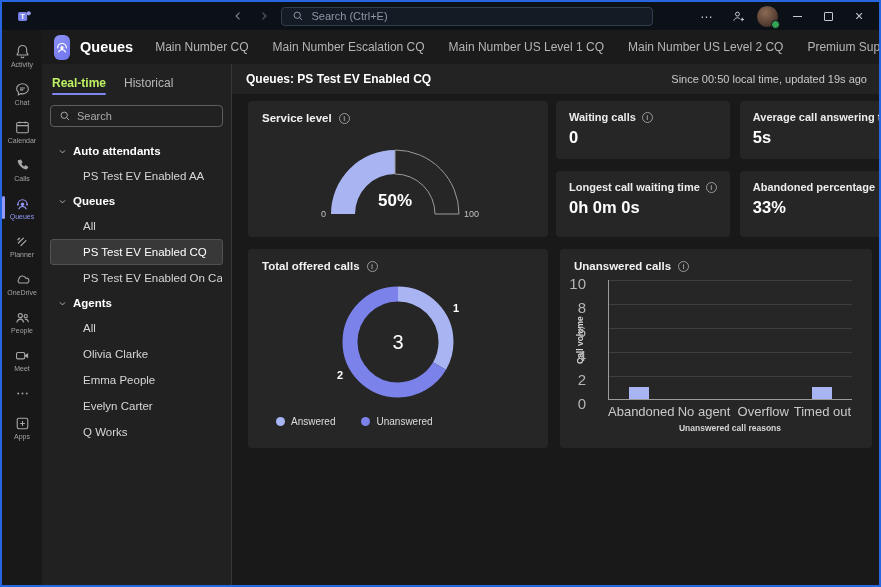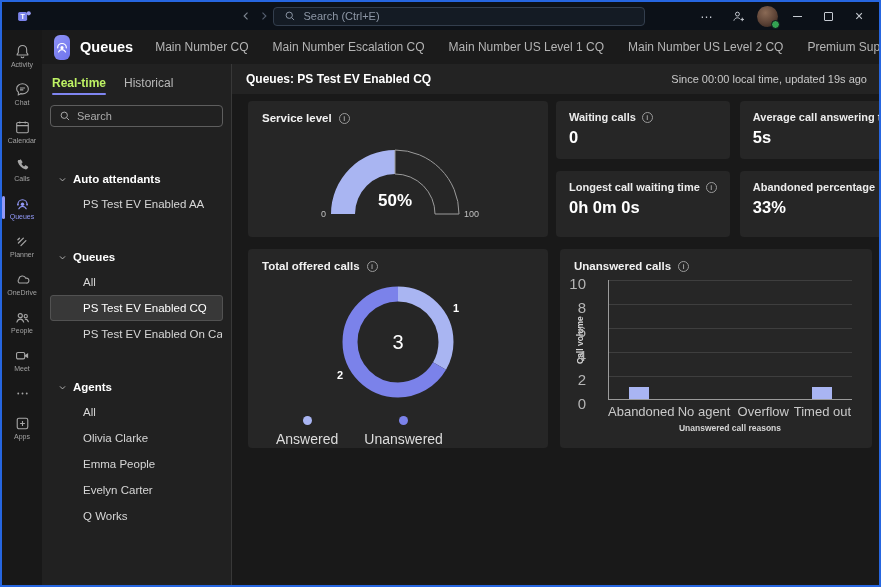--- a/index.html
+++ b/index.html
@@ -5,21 +5,21 @@
   * { margin:0; padding:0; box-sizing:border-box; }
   html,body { width:881px; height:587px; background:#000; }
   body { font-family:"Liberation Sans","DejaVu Sans",sans-serif; -webkit-font-smoothing:antialiased; }
 
   .window { width:881px; height:587px; border:2px solid #2666e0; background:#1a1a1a;
             display:flex; flex-direction:column; overflow:hidden; }
 
   
   .titlebar { height:28px; flex:0 0 28px; background:#0c1118; display:flex; align-items:center; position:relative; }
   .tb-left { display:flex; align-items:center; padding-left:14px; width:210px; }
-  .tb-center { position:absolute; left:50%; transform:translateX(-50%); display:flex; align-items:flex-start; }
+  .tb-center { position:absolute; left:50%; transform:translateX(-50%); display:flex; align-items:flex-start; gap:8px; }
   .nav-chev { width:18px; height:18px; display:flex; align-items:center; justify-content:center; color:#7e8691; }
   .tb-search { width:372px; height:19px; background:#141b24; border:1px solid #333e4d; border-radius:4px;
                display:flex; align-items:center; gap:8px; padding:0 10px; color:#8d97a6; font-size:11px; }
   .tb-right { margin-left:auto; display:flex; align-items:center; gap:7px; padding-right:8px; }
   .tb-btn { width:24px; height:22px; display:flex; align-items:center; justify-content:center; color:#c6cbd2; font-size:12px; }
   .dots-icon::after { content:"\2026"; font-size:13px; letter-spacing:1px; position:relative; top:-3px; }
   .min-glyph::after { content:""; display:block; width:9px; height:1px; background:#c6cbd2; }
   .max-glyph { width:9px; height:9px; border:1px solid #c6cbd2; border-radius:1px; }
   .close-glyph::after { content:"\00d7"; font-size:14px; }
   .avatar { width:21px; height:21px; border-radius:50%; position:relative;
@@ -54,21 +54,21 @@
   .left-panel { width:190px; flex:0 0 190px; background:#212121; border-right:1px solid #383838;
                 padding:10px 8px 0; display:flex; flex-direction:column; }
   .panel-tabs { display:flex; gap:18px; padding:2px 2px 10px; }
   .panel-tab { font-size:12px; color:#b8b8b8; padding-bottom:5px; position:relative; cursor:pointer; }
   .panel-tab.active { color:#bef264; font-weight:bold; }
   .panel-tab.active::after { content:""; position:absolute; left:0; right:0; bottom:0; height:2.5px; border-radius:2px; background:#7f85f1; }
   .panel-search { height:22px; border:1px solid #5e5e5e; border-radius:4px; display:flex; align-items:center;
                   gap:6px; padding:0 8px; color:#ababab; font-size:11px; margin-bottom:12px; }
   .tree { display:flex; flex-direction:column; }
   .tree-group { display:flex; align-items:center; gap:6px; padding:6px 2px 6px 8px; color:#ffffff;
-                font-size:11.5px; font-weight:600; cursor:pointer;margin-top:28px; }
+                font-size:11.5px; font-weight:600; cursor:pointer; }
   .tree-item { padding:6px 4px 6px 32px; font-size:11.5px; color:#d6d6d6; border:1px solid transparent;
                border-radius:3px; cursor:pointer; white-space:nowrap; overflow:hidden; }
   .tree-item.selected { background:#383838; border-color:#525252; color:#ffffff; }
 
   .main-content { flex:1; background:#191919; display:flex; flex-direction:column; min-width:0; }
   .content-strip { height:30px; flex:0 0 30px; background:#232323; display:flex; align-items:center;
                    justify-content:space-between; padding:0 12px 0 14px; }
   .content-title { font-size:12px; font-weight:bold; color:#ffffff; }
   .update-status { font-size:11px; color:#c9c9c9; }
 
@@ -83,21 +83,21 @@
 
   .stat-grid { display:grid; grid-template-columns:1fr 1fr; grid-template-rows:58px 66px; gap:12px 10px; }
   .stat-card { background:#262626; border-radius:4px; padding:10px 13px; }
   .stat-label { display:flex; align-items:center; gap:6px; font-size:11px; font-weight:600; color:#ececec; white-space:nowrap; }
   .stat-value { font-size:16.5px; font-weight:bold; color:#ffffff; margin-top:5px; }
 
   .gauge-wrap { display:flex; justify-content:center; margin-top:4px; }
 
   .donut-wrap { display:flex; justify-content:center; margin-top:2px; }
   .legend { display:flex; gap:26px; padding-left:14px; margin-top:2px; }
-  .legend-item { display:flex; align-items:center; gap:6px; font-size:14px; color:#dddddd;flex-direction:column; }
+  .legend-item { display:flex; align-items:center; gap:6px; font-size:10px; color:#dddddd; }
   .legend-dot { width:9px; height:9px; border-radius:50%; }
 
   .bar-chart { display:grid; grid-template-columns:12px 22px 1fr; margin-top:8px; padding-right:6px; }
   .y-title { writing-mode:vertical-rl; transform:rotate(180deg); font-size:8.5px; font-weight:bold; color:#d5d5d5;
              display:flex; align-items:center; justify-content:center; height:120px; }
   .ticks { position:relative; height:120px; }
   .ticks span { position:absolute; right:22px; font-size:15px; color:#b5b5b5; }
   .plot-col { display:flex; flex-direction:column; }
   .plot { position:relative; height:120px; border-left:1px solid #9b9b9b; border-bottom:1px solid #9b9b9b;
           background-image:linear-gradient(to bottom,#3e3e3e 1px,transparent 1px); background-size:100% 24px; }
@@ -345,21 +345,21 @@
               <div class="tree-item">Olivia Clarke</div>
               <div class="tree-item">Emma People</div>
               <div class="tree-item">Evelyn Carter</div>
               <div class="tree-item">Q Works</div>
             </div>
         </aside>
 
         <section class="main-content">
           <div class="content-strip">
             <span class="content-title">Queues: PS Test EV Enabled CQ</span>
-            <span class="update-status">Since 00:00 local time, updated 19s ago</span>
+            <span class="update-status">Since 00:50 local time, updated 19s ago</span>
           </div>
 
           <div class="cards">
             <div class="row1">
 
               <div class="card">
                 <div class="card-title">
                   <span>Service level</span>
                   <span class="info"></span>
                 </div>

